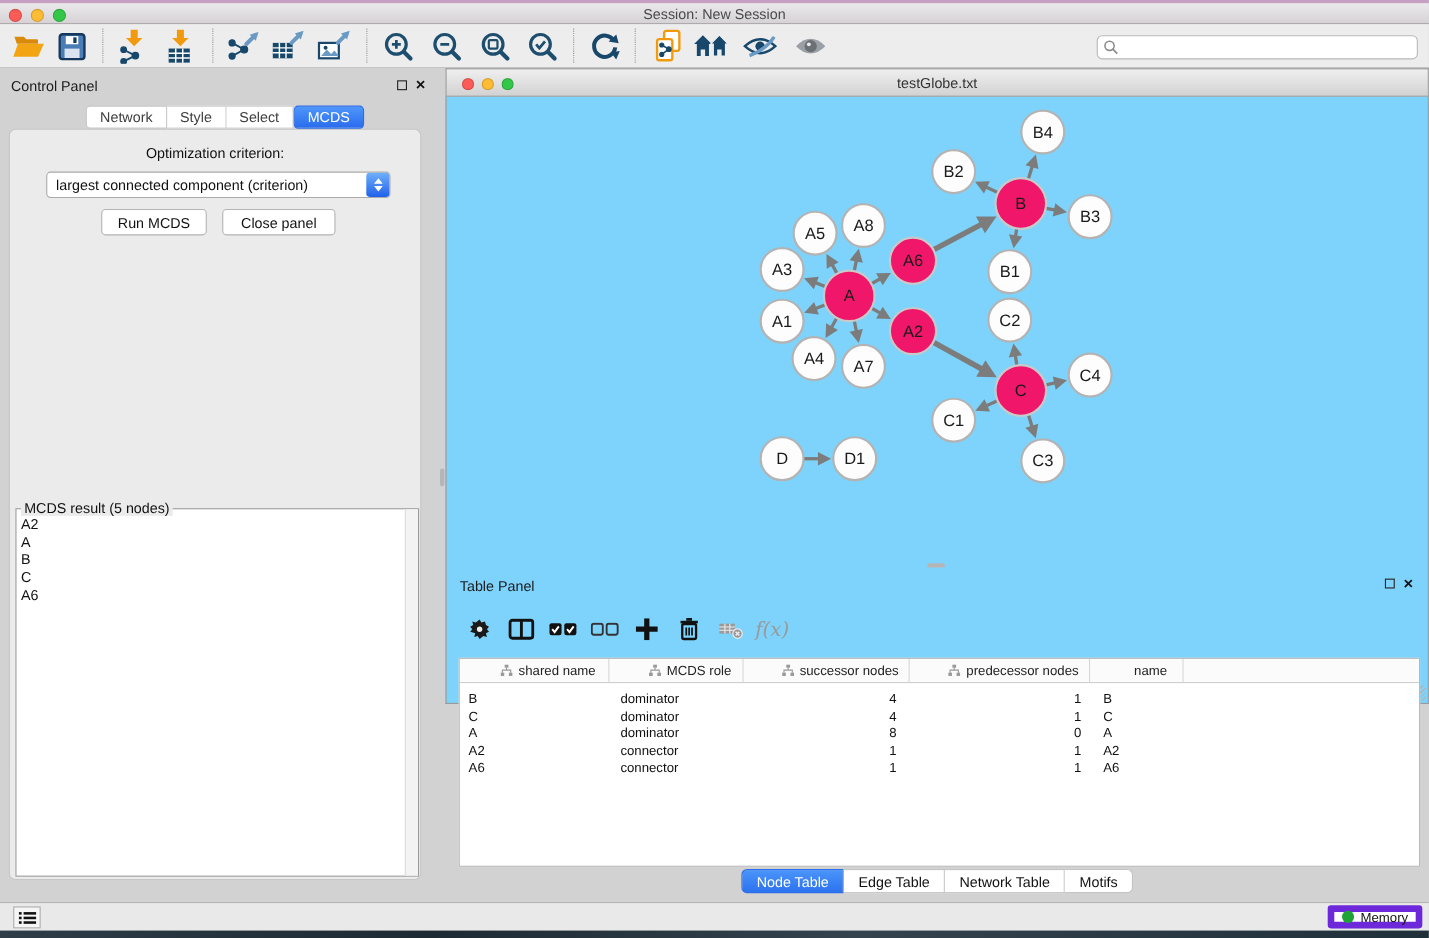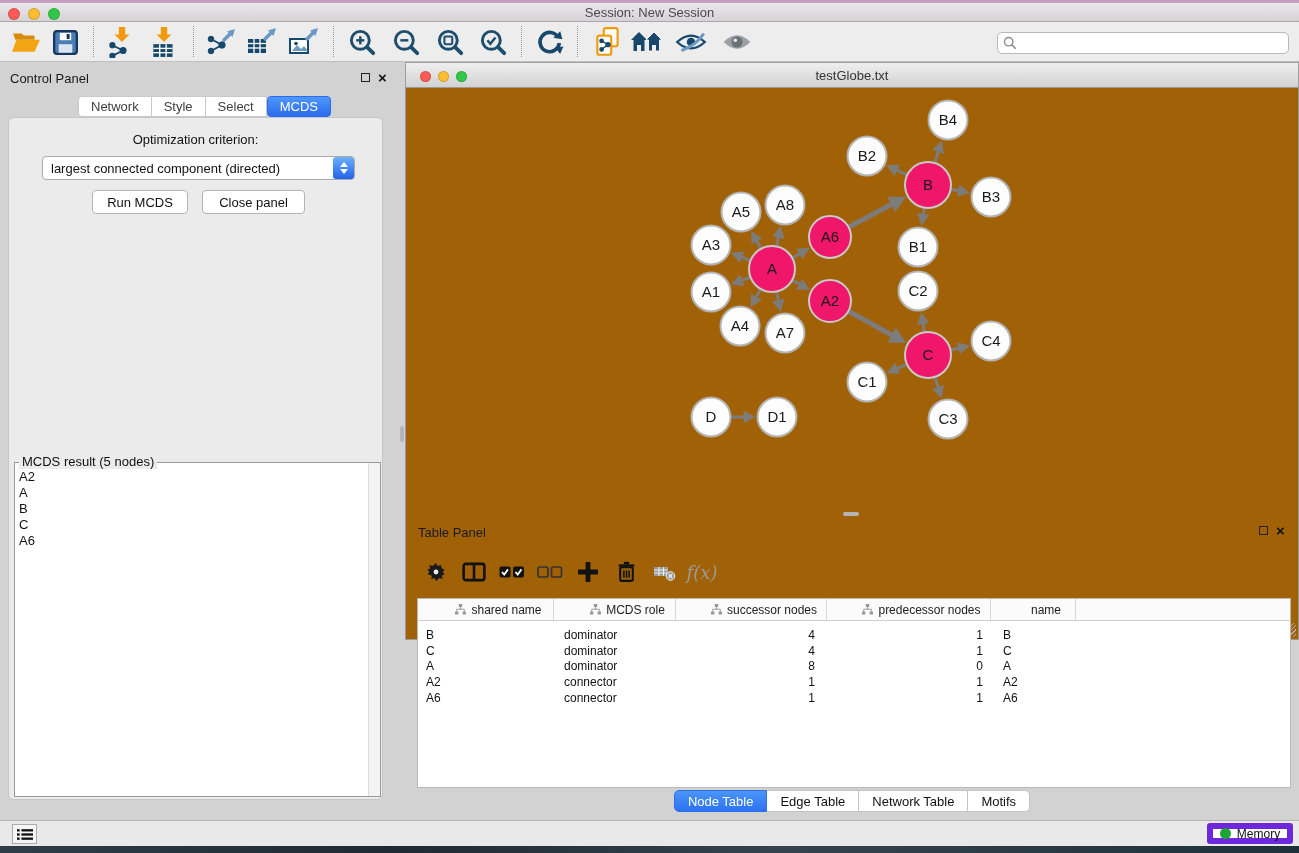--- a/index.html
+++ b/index.html
@@ -52,21 +52,21 @@
   .result-track { position:absolute; right:0; top:0; bottom:0; width:12px; background:#f3f3f3; border-left:1px solid #dcdcdc; }
   .result-list { position:absolute; left:4px; top:6px; font-size:13px; line-height:16px; color:#111; }
 
   
   .netwin-bar { left:405px; top:62px; width:894px; height:26px;
     background:linear-gradient(#efefef,#d2d2d2); border:1px solid #9f9f9f; border-bottom:1px solid #9a9a9a;
     display:flex; align-items:center; justify-content:center; }
   .netwin-bar .title { font-size:13px; color:#333; }
   .netwin-lights { position:absolute; left:14px; top:8px; display:flex; gap:7px; }
   .netwin-lights .light { width:11px; height:11px; }
-  .net-canvas { left:405px; top:88px; width:894px; height:552px; background:#a16207;
+  .net-canvas { left:405px; top:88px; width:894px; height:552px; background:#7dd3fc;
     border-left:1px solid #9a9a9a; border-right:1px solid #9a9a9a; border-bottom:1px solid #9a9a9a; }
   .grip { position:absolute; right:2px; bottom:2px; width:14px; height:14px;
     background:repeating-linear-gradient(135deg,transparent,transparent 2px,#b3b3b3 2px,#b3b3b3 3px); }
   .tickv { left:400px; top:426px; width:4px; height:16px; background:#b5b5b5; border-radius:2px; }
   .tickh { left:843px; top:512px; width:16px; height:4px; background:#b5b5b5; border-radius:2px; }
 
   
   .tp-title { left:418px; top:525px; font-size:13px; color:#1a1a1a; }
   .tp-toolbar { left:417px; top:550px; height:44px; display:flex; align-items:center; gap:0; }
   .tp-ibtn { width:38px; height:40px; display:flex; align-items:center; justify-content:center; }
@@ -289,21 +289,21 @@
 <div class="abs cp-tabs">
   <div class="cp-tab">Network</div>
   <div class="cp-tab">Style</div>
   <div class="cp-tab">Select</div>
   <div class="cp-tab active">MCDS</div>
 </div>
 
 <div class="abs opt-label">Optimization criterion:</div>
 
 <div class="abs dropdown">
-  <span class="dd-text">largest connected component (directed)</span>
+  <span class="dd-text">largest connected component (criterion)</span>
   <span class="dd-step">
     <span class="dd-up"></span>
       <span class="dd-dn"></span>
   </span>
 </div>
 
 <button class="btn" style="left:92px; top:190px; width:96px;">Run MCDS</button>
 <button class="btn" style="left:202px; top:190px; width:103px;">Close panel</button>
 
 <div class="abs result-box">

